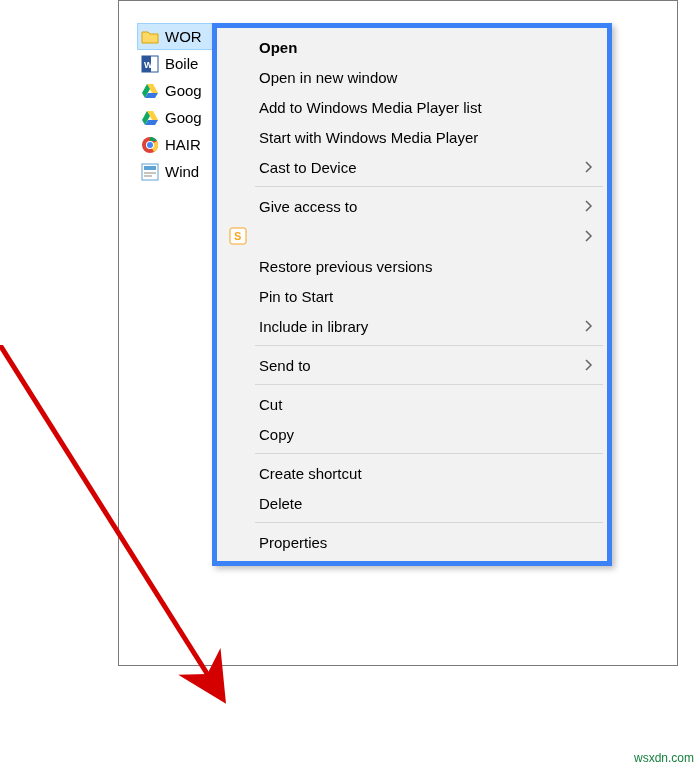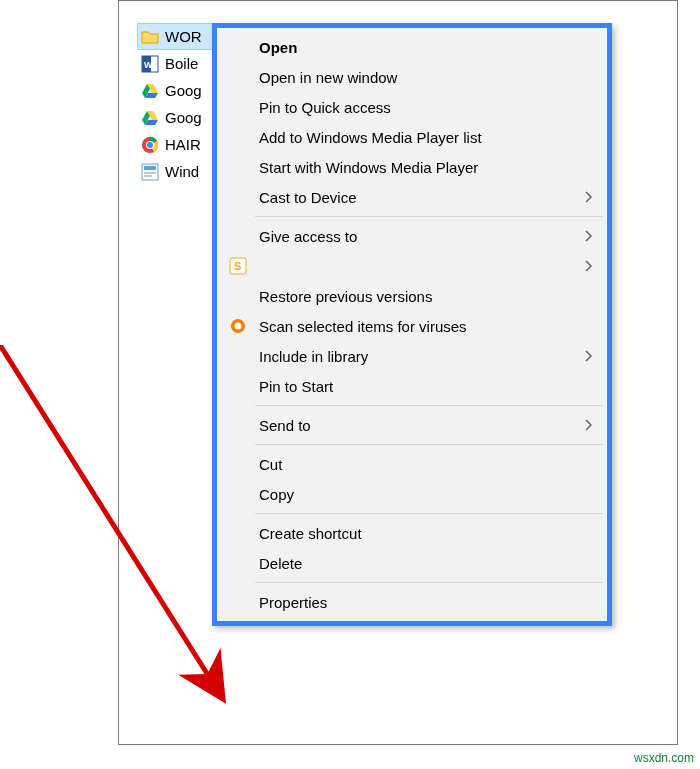--- a/index.html
+++ b/index.html
@@ -12,21 +12,21 @@
     font-size: 14px;
     color: #000;
     position: relative;
     overflow: hidden;
   }
   .frame {
     position: absolute;
     left: 118px;
     top: 0;
     width: 560px;
-    height: 745px;
+    height: 666px;
     border: 1px solid #7a7a7a;
     box-sizing: border-box;
     background: #fff;
   }
   .file-list {
     position: absolute;
     left: 18px;
     top: 22px;
     width: 340px;
   }
@@ -185,23 +185,20 @@
   </div>
 
   <div class="context-menu">
     <div class="menu-item bold">
         <span>Open</span>
       </div>
     <div class="menu-item">
         <span>Open in new window</span>
       </div>
     <div class="menu-item">
-        <span>Pin to Quick access</span>
-      </div>
-    <div class="menu-item">
         <span>Add to Windows Media Player list</span>
       </div>
     <div class="menu-item">
         <span>Start with Windows Media Player</span>
       </div>
     <div class="menu-item">
       <span>Cast to Device</span>
       <span class="chev">
           <svg viewBox="0 0 12 12">
             <path d="M3 1l5 5-5 5" fill="none" stroke="#666" stroke-width="1.5"></path>
@@ -225,37 +222,30 @@
       <span class="chev">
           <svg viewBox="0 0 12 12">
             <path d="M3 1l5 5-5 5" fill="none" stroke="#666" stroke-width="1.5"></path>
           </svg>
         </span>
     </div>
     <div class="menu-item">
         <span>Restore previous versions</span>
       </div>
     <div class="menu-item">
-      <span class="menu-icon"><svg viewBox="0 0 18 18">
-            <circle cx="9" cy="9" r="7" fill="#ff7b00"></circle>
-            <circle cx="9" cy="9" r="3.5" fill="#fff"></circle>
-          </svg></span>
-      <span>Scan selected items for viruses</span>
-    </div>
+        <span>Pin to Start</span>
+      </div>
     <div class="menu-item">
       <span>Include in library</span>
       <span class="chev">
           <svg viewBox="0 0 12 12">
             <path d="M3 1l5 5-5 5" fill="none" stroke="#666" stroke-width="1.5"></path>
           </svg>
         </span>
     </div>
-    <div class="menu-item">
-        <span>Pin to Start</span>
-      </div>
     <div class="menu-sep"></div>
     <div class="menu-item">
       <span>Send to</span>
       <span class="chev">
           <svg viewBox="0 0 12 12">
             <path d="M3 1l5 5-5 5" fill="none" stroke="#666" stroke-width="1.5"></path>
           </svg>
         </span>
     </div>
     <div class="menu-sep"></div>

